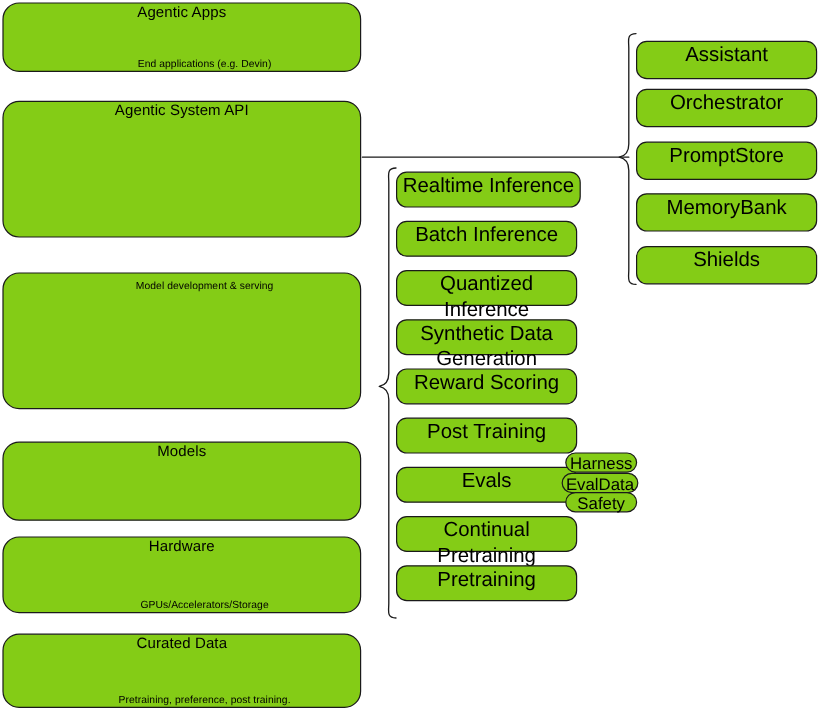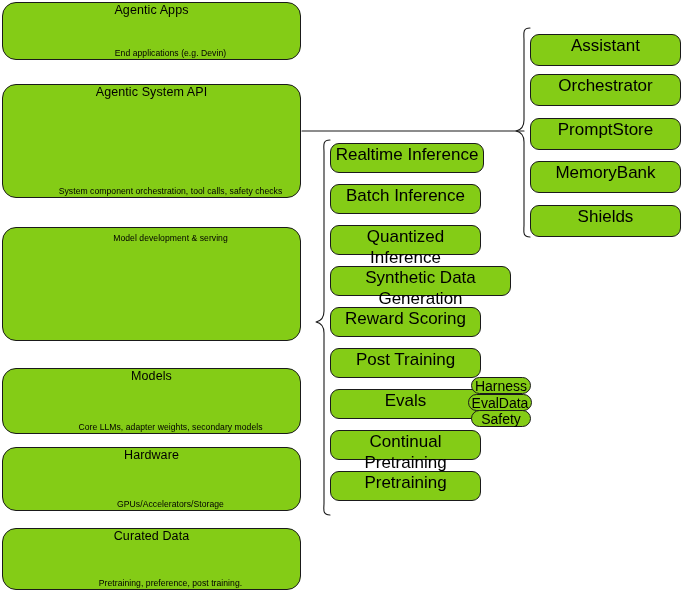--- a/index.html
+++ b/index.html
@@ -97,30 +97,28 @@
            C324,509 322,515 330,515"></path>
 </svg>
 
 <div class="node layer" style="left:2px;  top:2px;   width:299px; height:58px;">
   <div class="title">Agentic Apps</div>
   <div class="subtitle">End applications (e.g. Devin)</div>
 </div>
 
 <div class="node layer" style="left:2px;  top:84px;  width:299px; height:114px;">
   <div class="title">Agentic System API</div>
-  <div class="subtitle">System component orchestration, tool calls, safety checks</div>
 </div>
 
 <div class="node layer" style="left:2px;  top:227px; width:299px; height:114px;">
   <div class="subtitle">Model development &amp; serving</div>
 </div>
 
 <div class="node layer" style="left:2px;  top:368px; width:299px; height:66px;">
   <div class="title">Models</div>
-  <div class="subtitle">Core LLMs, adapter weights, secondary models</div>
 </div>
 
 <div class="node layer" style="left:2px;  top:447px; width:299px; height:64px;">
   <div class="title">Hardware</div>
   <div class="subtitle">GPUs/Accelerators/Storage</div>
 </div>
 
 <div class="node layer" style="left:2px;  top:528px; width:299px; height:62px;gap:24px;">
   <div class="title">Curated Data</div>
   <div class="subtitle">Pretraining, preference, post training.</div>
@@ -128,21 +126,21 @@
 
 <div class="node item" style="left:330px; top:143px; width:154px; height:30px;">
   <span>Realtime Inference</span>
 </div>
 <div class="node item" style="left:330px; top:184px; width:151px; height:30px;">
   <span>Batch Inference</span>
 </div>
 <div class="node item" style="left:330px; top:225px; width:151px; height:30px;">
   <span>Quantized Inference</span>
 </div>
-<div class="node item" style="left:330px; top:266px; width:181px; height:30px;">
+<div class="node item" style="left:330px; top:266px; width:151px; height:30px;">
   <span>Synthetic Data Generation</span>
 </div>
 <div class="node item" style="left:330px; top:307px; width:151px; height:30px;">
   <span>Reward Scoring</span>
 </div>
 <div class="node item" style="left:330px; top:348px; width:151px; height:30px;">
   <span>Post Training</span>
 </div>
 <div class="node item" style="left:330px; top:389px; width:151px; height:30px;">
   <span>Evals</span>

